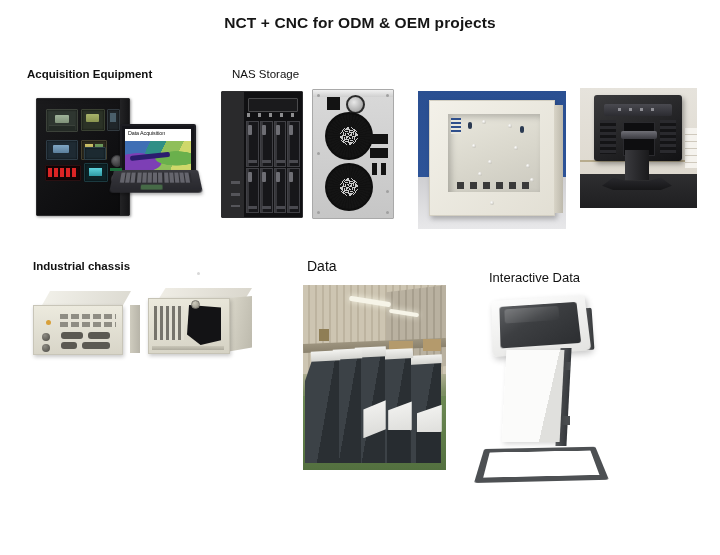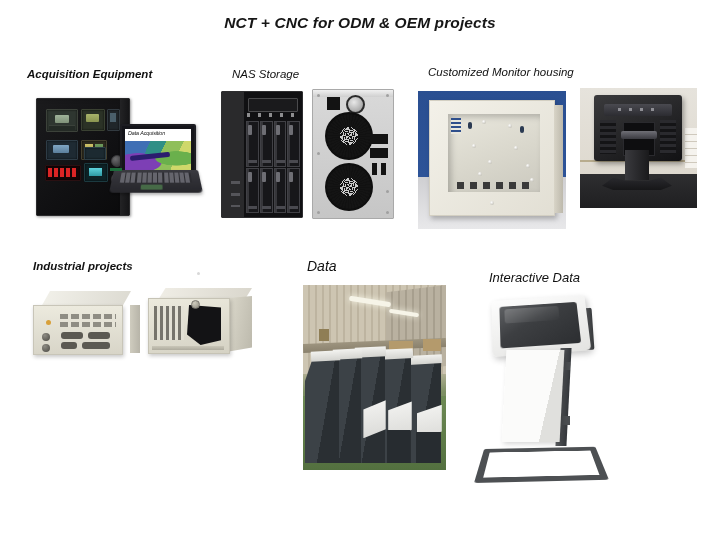--- a/index.html
+++ b/index.html
@@ -2,21 +2,21 @@
 <html><head>
 <meta charset="utf-8">
 <style>
   html,body{margin:0;padding:0;}
   body{
     width:720px;height:555px;background:#ffffff;
     font-family:"Liberation Sans", sans-serif;
     color:#0d0d0d;overflow:hidden;position:relative;
   }
   .slide{position:absolute;inset:0;}
-  .abs{position:absolute;font-style:italic;}
+  .abs{position:absolute;}
 
   
   #slide-title{
     left:0;top:14px;width:720px;text-align:center;
     font-size:15.5px;font-weight:700;letter-spacing:.1px;color:#161616;
   }
   .sec-label{font-size:11.5px;font-weight:700;color:#111;white-space:nowrap;}
   .sec-label.reg{font-weight:400;}
   .sec-label.big{font-size:14px;font-weight:400;}
   .sec-label.big2{font-size:13px;font-weight:400;}
@@ -295,22 +295,21 @@
 </style>
 </head>
 <body>
 
 <div class="slide">
 
   <div class="abs" id="slide-title">NCT + CNC for ODM &amp; OEM projects</div>
 
   <div class="abs sec-label" id="lbl-automation">Acquisition Equipment</div>
   <div class="abs sec-label reg" id="lbl-nas">NAS Storage</div>
-  <div class="abs sec-label reg" id="lbl-monitor">Customized Monitor housing</div>
-  <div class="abs sec-label" id="lbl-chassis">Industrial projects</div>
+  <div class="abs sec-label" id="lbl-chassis">Industrial chassis</div>
   <div class="abs sec-label big" id="lbl-kiosk">Data</div>
   <div class="abs sec-label big2" id="lbl-ikiosk">Interactive Data</div>
 
   <div class="abs" id="artifact-dot"></div>
 
   <div class="abs" id="img-automation">
     <div class="panel">
       <div class="disp d-lcdA">
           <i class="seg"></i>
           <i class="tinybar"></i>

